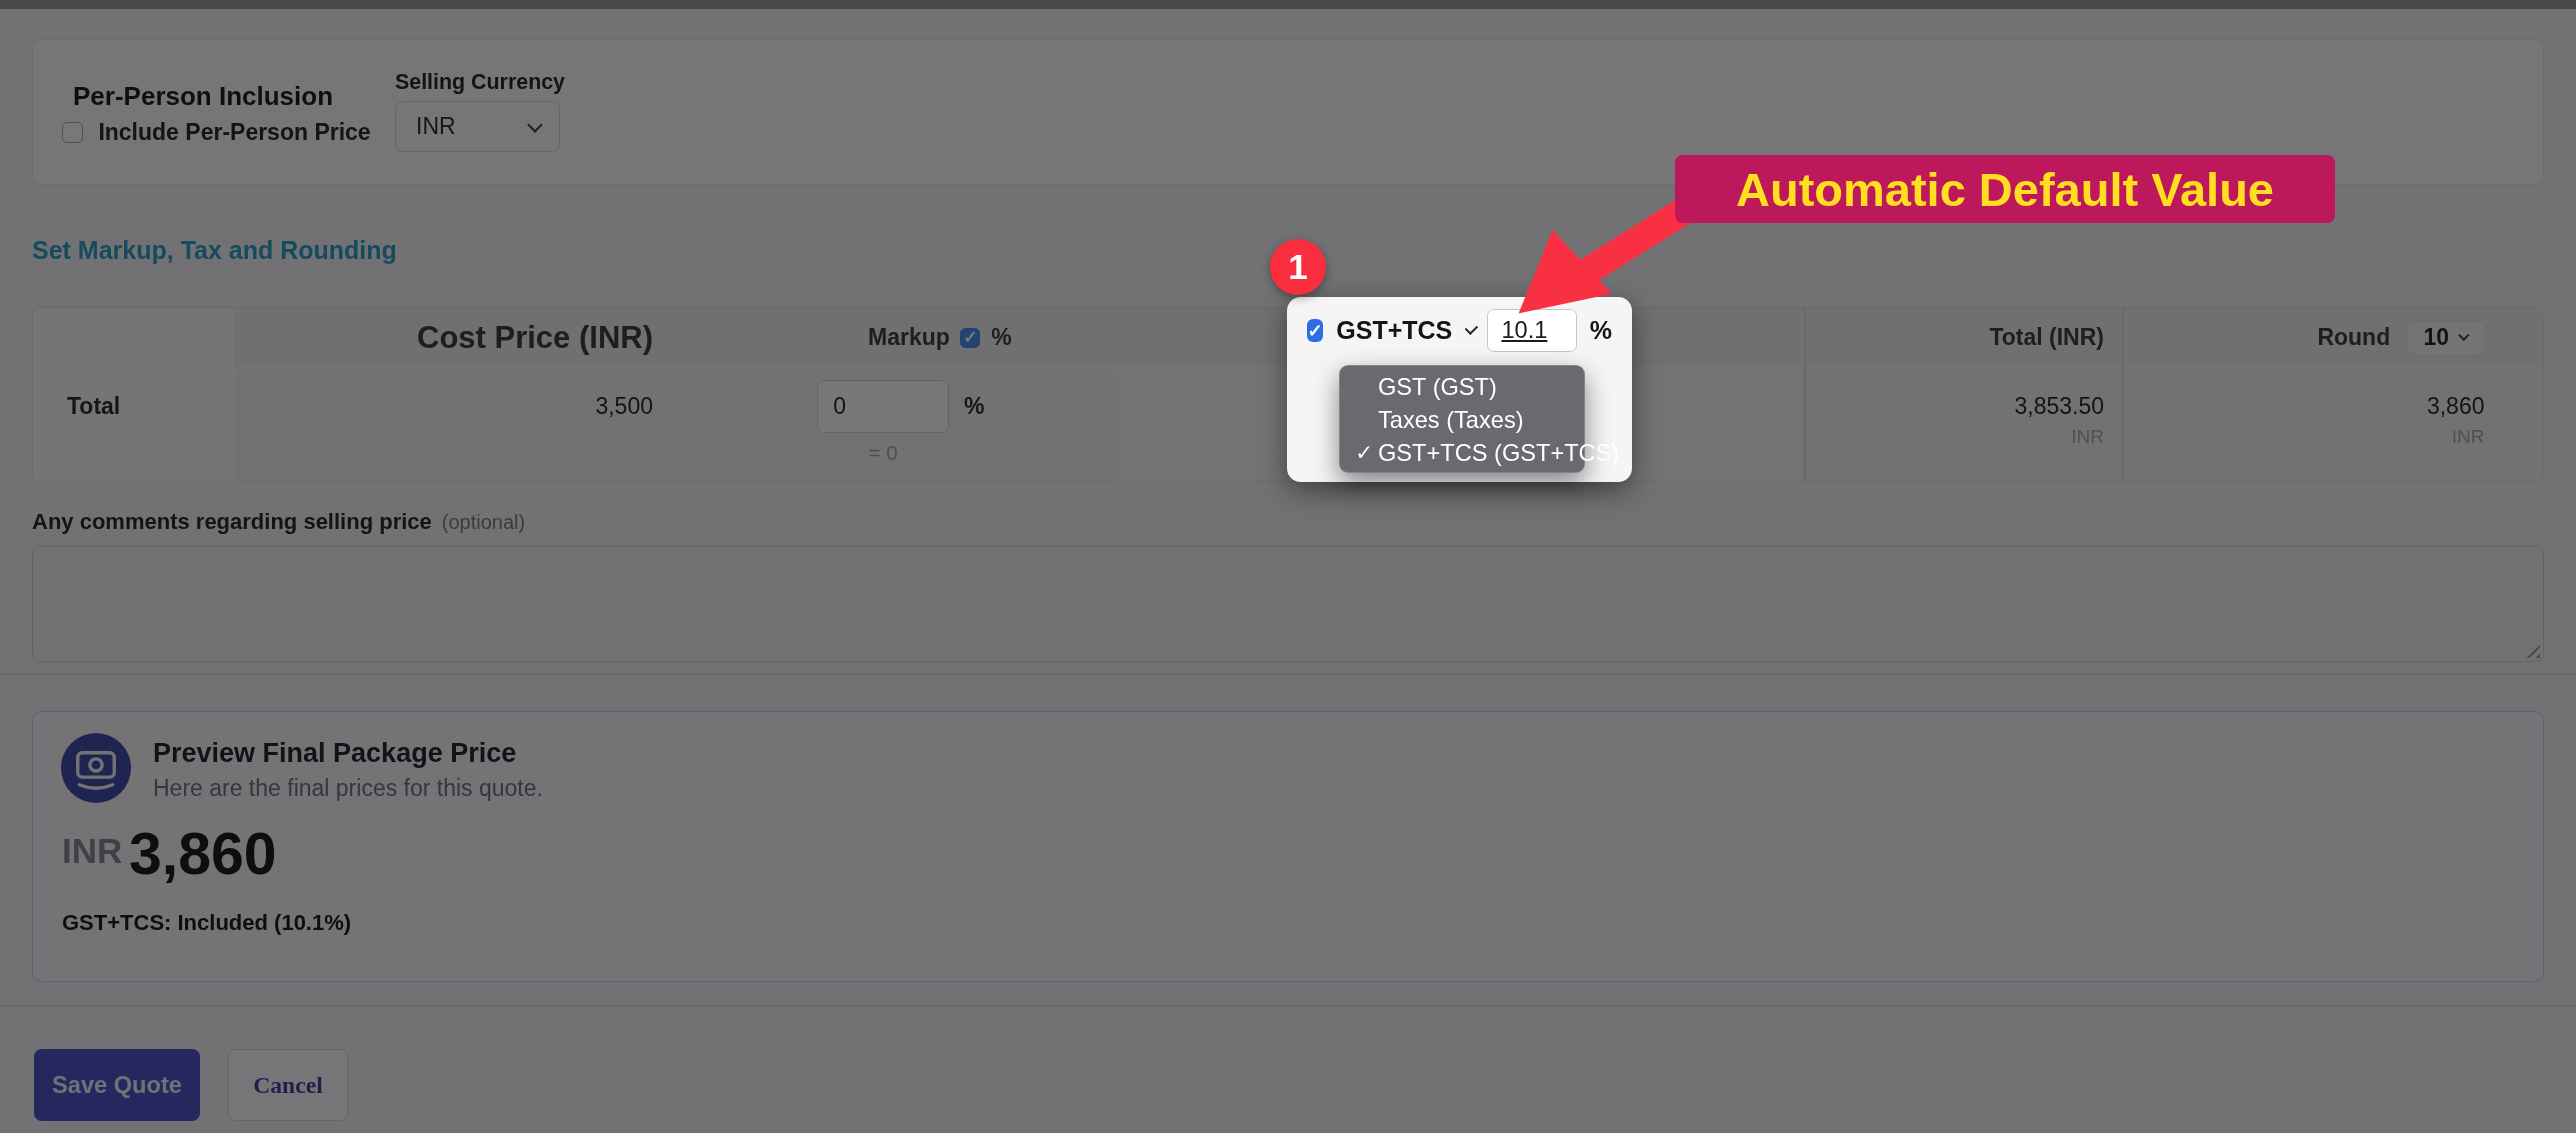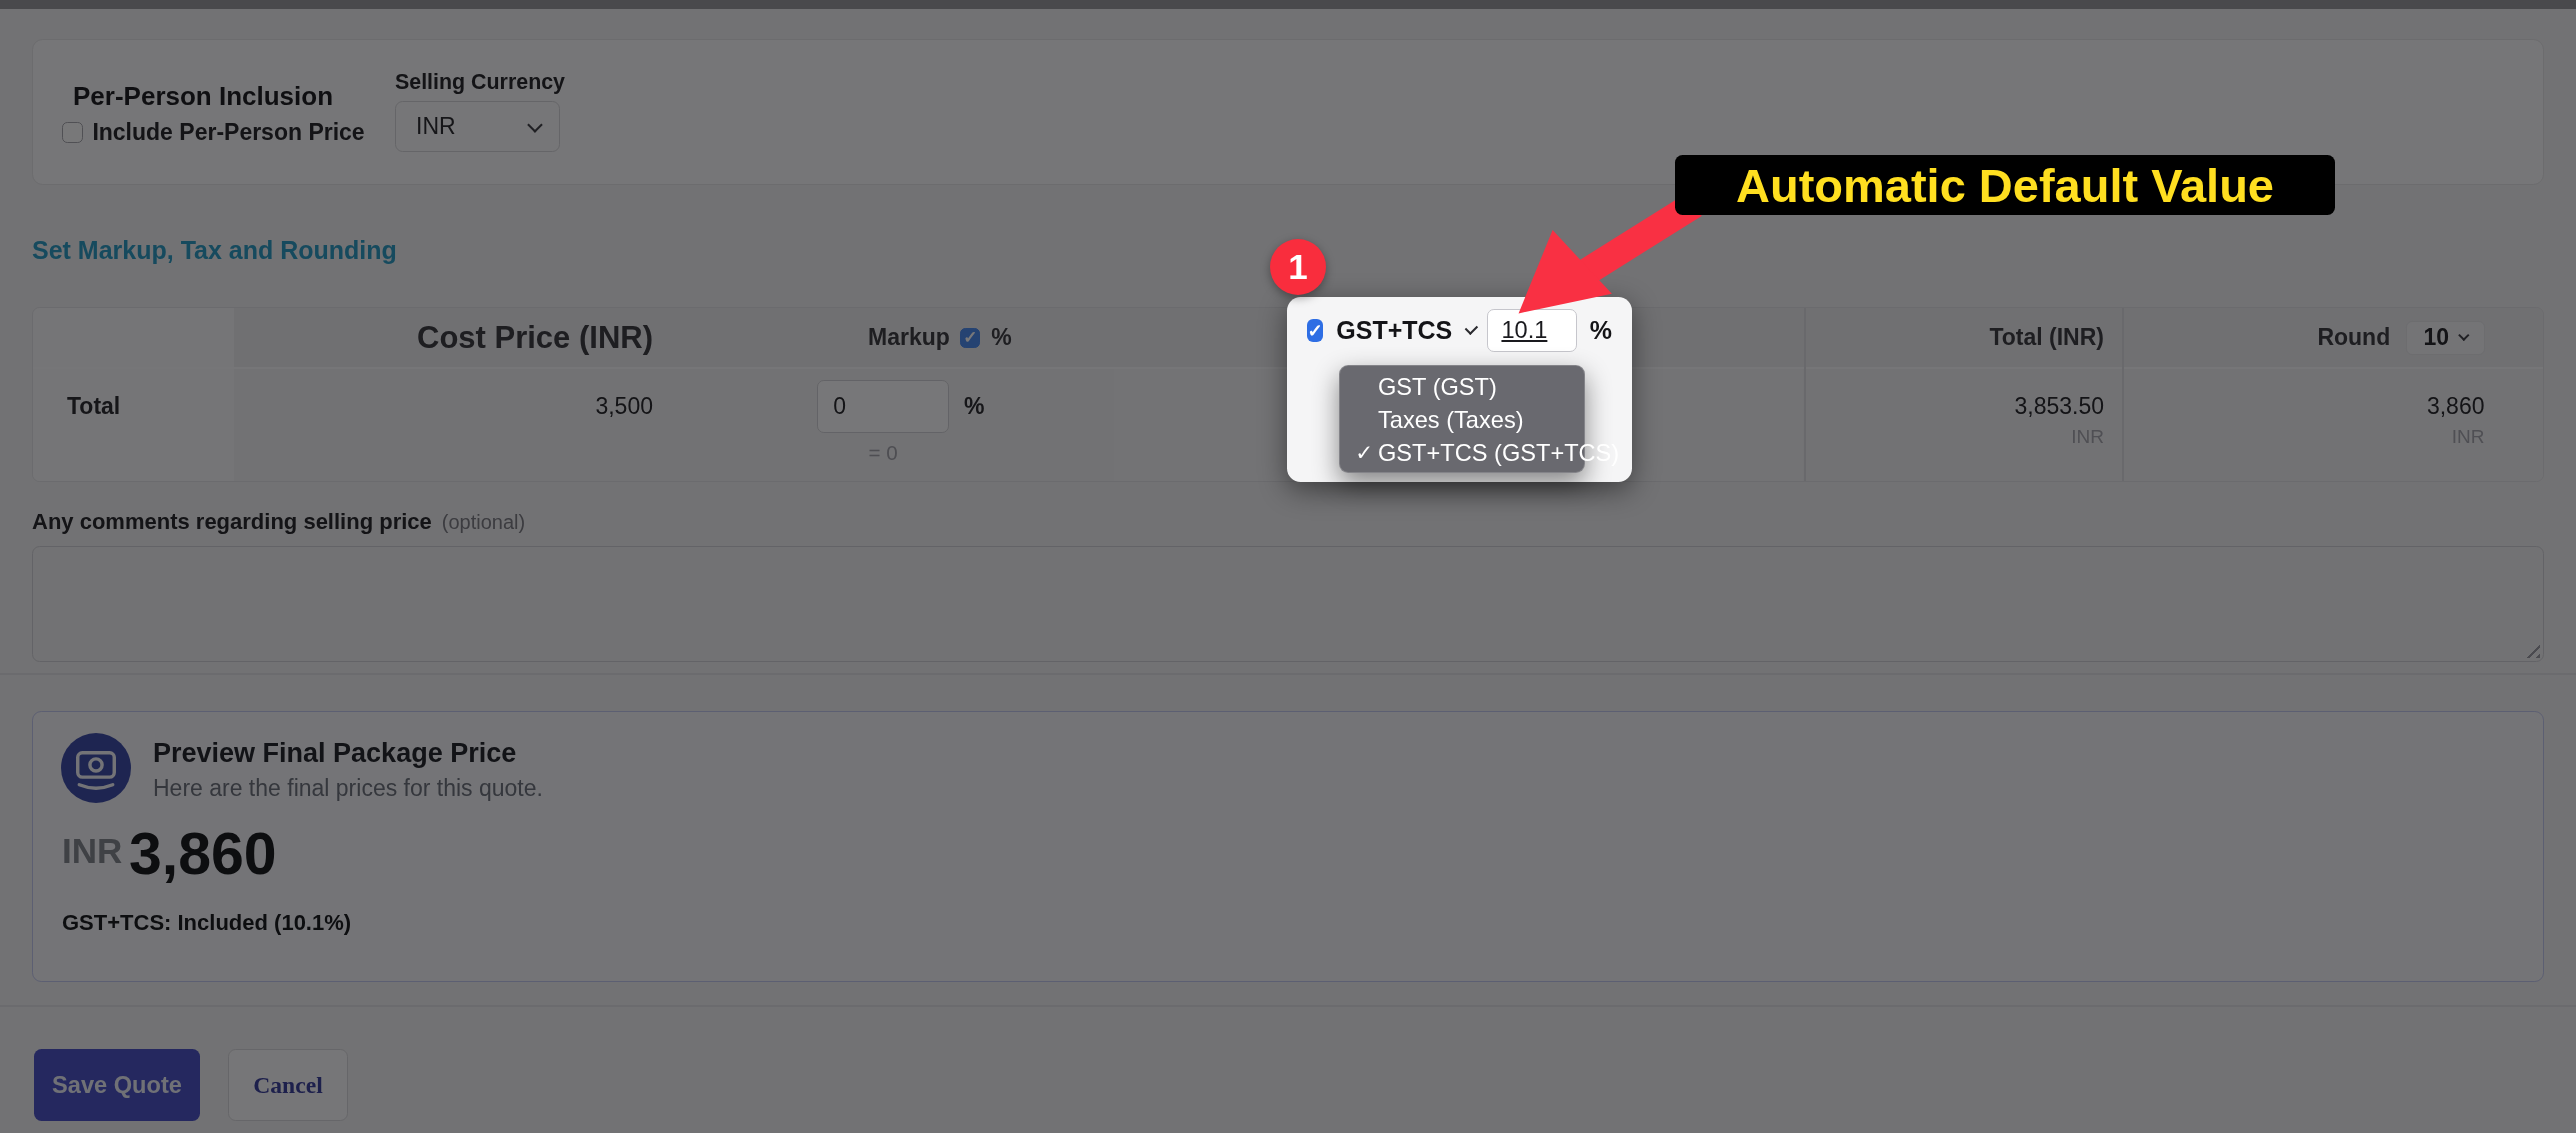--- a/index.html
+++ b/index.html
@@ -6,21 +6,21 @@
   html,body { width:2576px; height:1133px; overflow:hidden; }
   body { font-family:"Liberation Sans", sans-serif; background:#f2f2f3; }
   #stage { position:relative; width:2576px; height:1133px; background:#f2f2f3; overflow:hidden; }
 
   
   .top-strip { position:absolute; left:0; top:0; width:2576px; height:9.2px; background:#98989d; }
 
   .pp-card { position:absolute; left:32px; top:39px; width:2512px; height:146px;
              background:#fbfbfc; border:1.5px solid #e4e4e7; border-radius:10.7px; }
   .pp-title { position:absolute; left:40px; top:41px; font-size:26px; font-weight:bold; color:#1c1c1f; }
-  .pp-check-row { position:absolute; left:29px; top:79px; display:flex; align-items:center; gap:9px; }
+  .pp-check-row { position:absolute; left:29px; top:79px; display:flex; align-items:center; gap:15px; }
   .pp-check-label { font-size:23px; font-weight:bold; color:#26262a; }
   .sc-label { position:absolute; left:362px; top:30px; font-size:21.4px; font-weight:bold; color:#26262a; }
   .sc-select { position:absolute; left:362px; top:61px; width:165px; height:51px;
                background:#fbfbfc; border:1.5px solid #d6d6db; border-radius:7.6px;
                display:flex; align-items:center; justify-content:space-between; padding:0 20px;
                font-size:23px; color:#2b2b2f; }
 
   .cb { width:21.4px; height:21.4px; border-radius:5.3px; background:#fff; border:1.5px solid #a8a8af; flex:0 0 auto; }
   .cb.checked { background:#4a8bf0; border-color:#4a8bf0; color:#fff; display:flex;
                 align-items:center; justify-content:center; font-size:17px; font-weight:bold; }
@@ -118,22 +118,22 @@
               background:#69696f; border-radius:9.2px; z-index:65; padding-top:4.6px;
               box-shadow:0 10.7px 26px rgba(0,0,0,0.45); border:0.8px solid rgba(255,255,255,0.18); }
   .menu-item { position:relative; height:33px; line-height:33px; padding-left:38px;
                font-size:23.6px; color:#fff; white-space:nowrap; }
   .menu-check { position:absolute; left:15.3px; top:0; font-size:21.4px; color:#fff; }
 
   .step-badge { position:absolute; left:1270px; top:239px; width:56px; height:56px; border-radius:50%;
                 background:#f92d3d; color:#fff; display:flex; align-items:center; justify-content:center;
                 font-size:35px; font-weight:bold; z-index:70; box-shadow:0 3.1px 9.2px rgba(0,0,0,0.35); }
 
-  .callout { position:absolute; left:1675px; top:155px; width:660px; height:60px;
-             background:#000000; border-radius:7.6px; z-index:70;
+  .callout { position:absolute; left:1675px; top:155px; width:660px; height:68px;
+             background:#be185d; border-radius:7.6px; z-index:70;
              display:flex; align-items:center; justify-content:center;
              font-size:47px; font-weight:bold; color:#ffdf20; white-space:nowrap; }
 
   .arrow-svg { position:absolute; left:0; top:0; z-index:68; pointer-events:none; }
 </style>
 </head>
 <body>
 
 <div id="stage">
 

